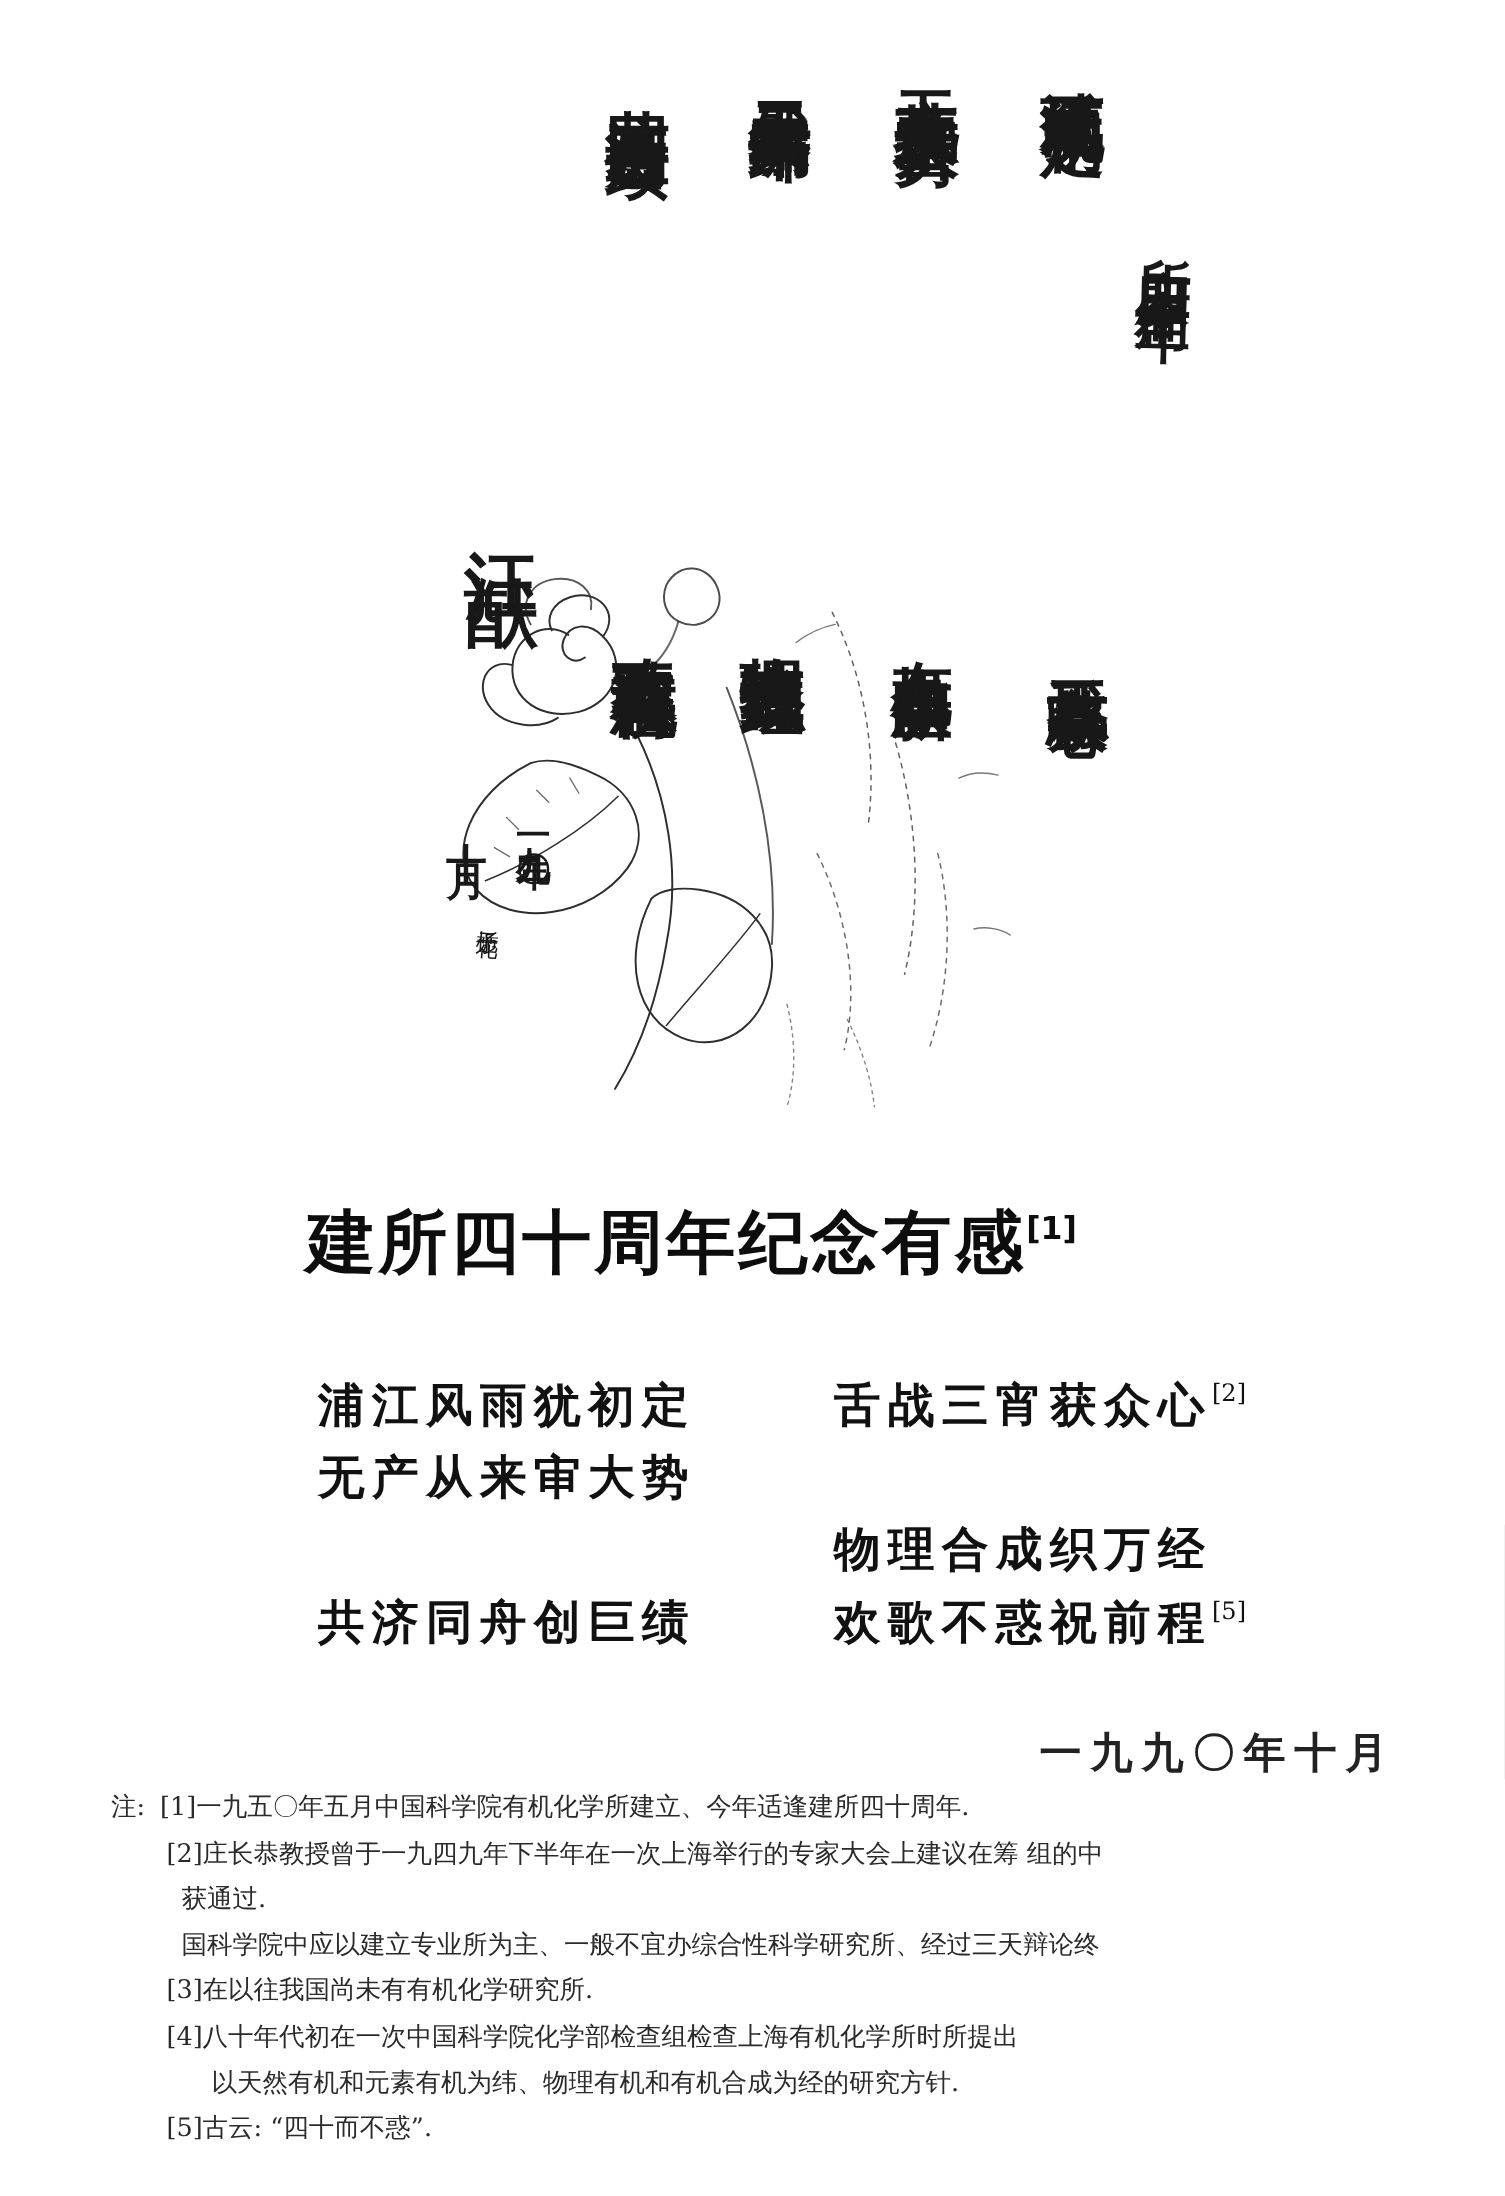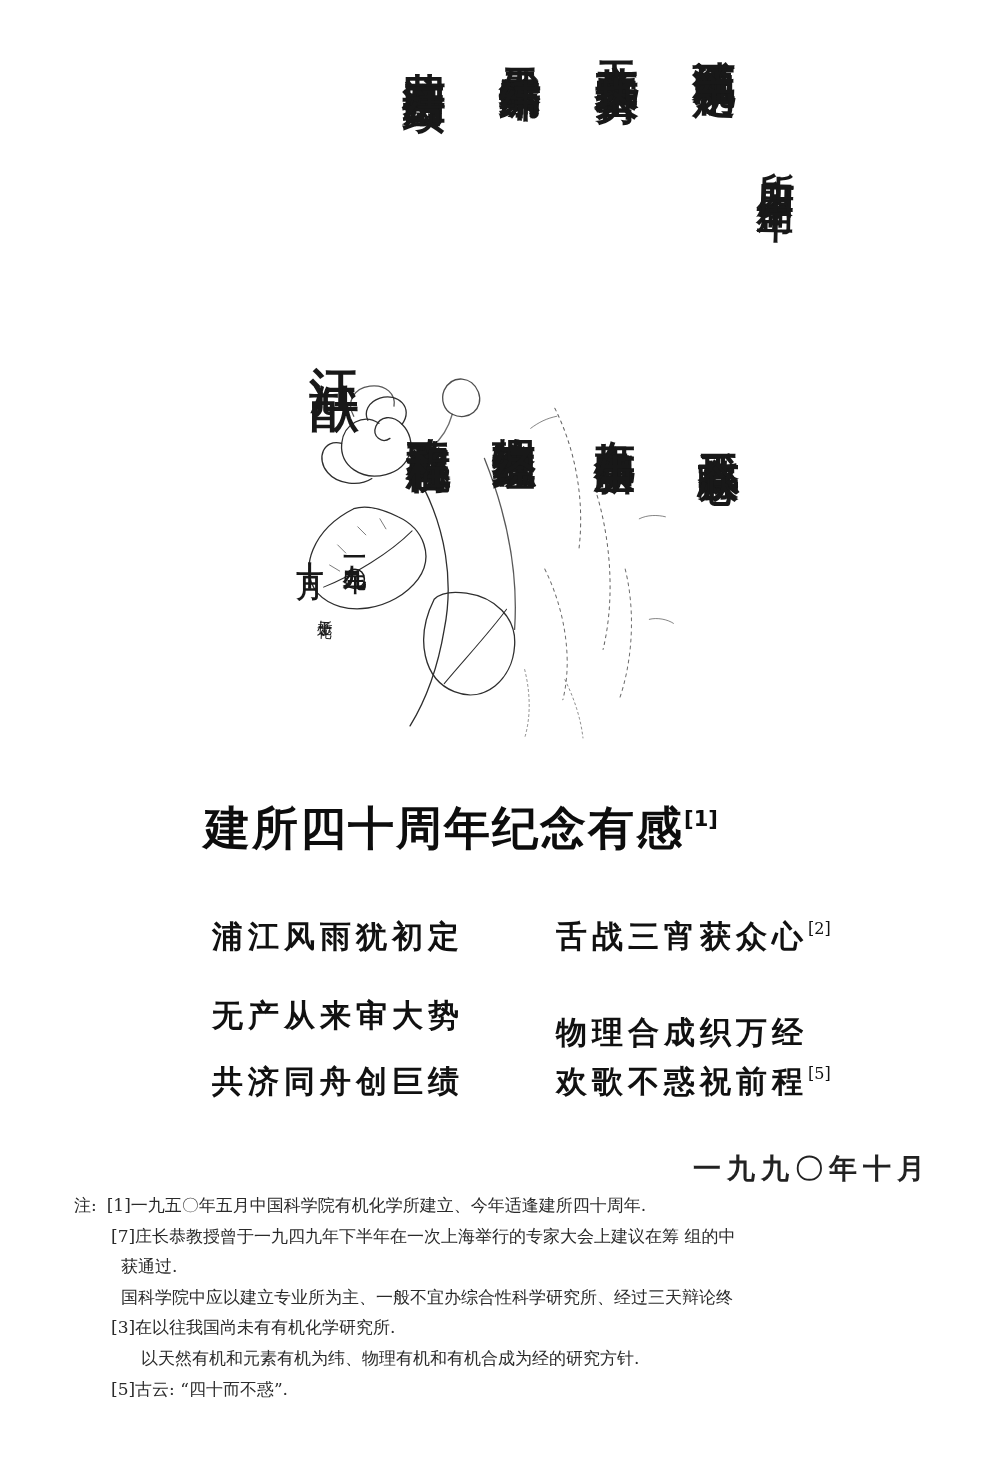--- a/index.html
+++ b/index.html
@@ -59,21 +59,21 @@
     font-family:"DejaVu Serif","Liberation Serif",serif;
     font-weight:600;
     font-size:31px;
     letter-spacing:5px;
     color:#111;
   }
   .verse sup{font-size:16px; vertical-align:13px; letter-spacing:0; font-weight:400;}
   .vl{left:212px;}
   .vl-ind{left:224px;}
   .vr{left:556px;}
-  .row1{top:916px;} .row2{top:964px;margin-top:31px;} .row3{top:1012px;} .row4{top:1061px;}
+  .row1{top:916px;} .row2{top:964px;} .row3{top:1012px;} .row4{top:1061px;}
 
   
   .date-line{
     position:absolute; right:72px; top:1150px;
     font-size:28px; letter-spacing:6px;
     font-weight:600; color:#222;
     white-space:nowrap;
   }
 
   
@@ -159,21 +159,22 @@
     <span class="verse vl"><span>共济同舟创巨绩</span><sup></sup></span>
     <span class="verse vr"><span>欢歌不惑祝前程</span><sup>[5]</sup></span>
   </div>
 
   <div class="date-line">一九九〇年十月</div>
 
   <div class="notes">
     <div class="note-line">
       <span class="note-label">注:</span><span>[1]一九五〇年五月中国科学院有机化学所建立、今年适逢建所四十周年.</span>
     </div>
-    <div class="note-line ind-a">[7]庄长恭教授曾于一九四九年下半年在一次上海举行的专家大会上建议在筹 组的中</div>
+    <div class="note-line ind-a">[2]庄长恭教授曾于一九四九年下半年在一次上海举行的专家大会上建议在筹 组的中</div>
     <div class="note-line ind-b">获通过.</div>
     <div class="note-line ind-b">国科学院中应以建立专业所为主、一般不宜办综合性科学研究所、经过三天辩论终</div>
     <div class="note-line ind-a">[3]在以往我国尚未有有机化学研究所.</div>
+    <div class="note-line ind-a">[4]八十年代初在一次中国科学院化学部检查组检查上海有机化学所时所提出</div>
     <div class="note-line ind-c">以天然有机和元素有机为纬、物理有机和有机合成为经的研究方针.</div>
     <div class="note-line ind-a">[5]古云: “四十而不惑”.</div>
   </div>
 
 </div>
 
 </body></html>

